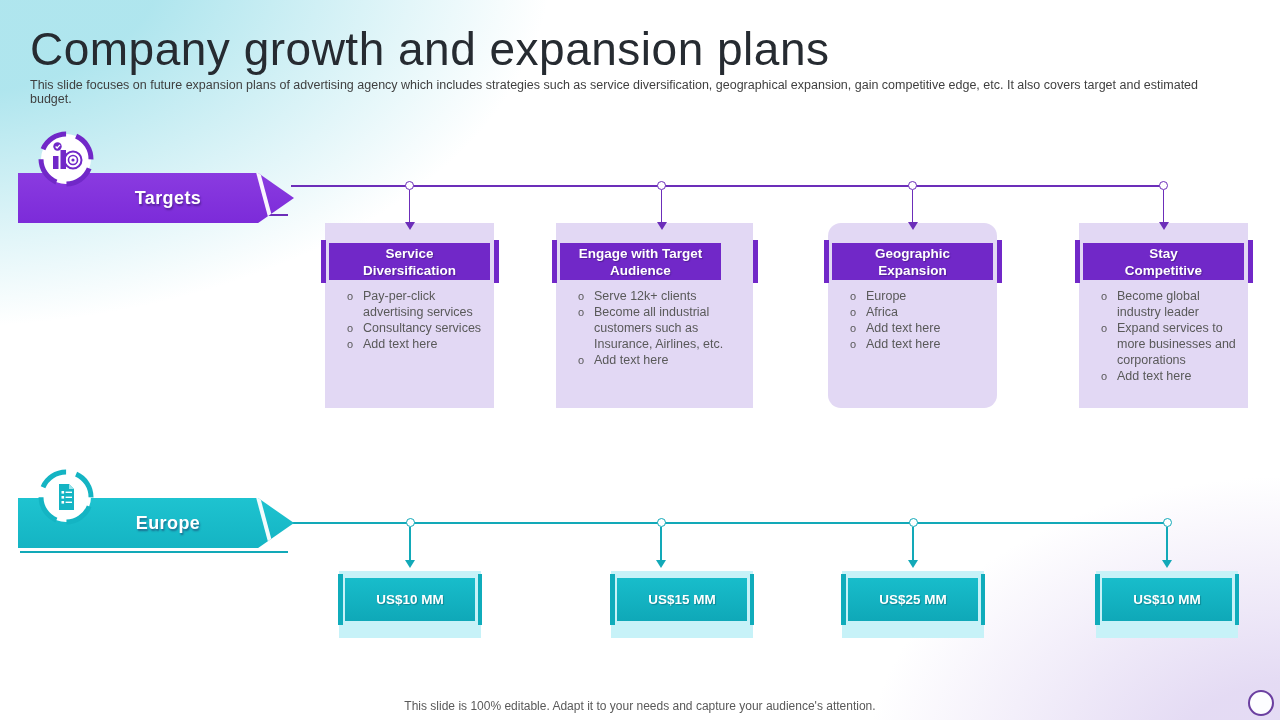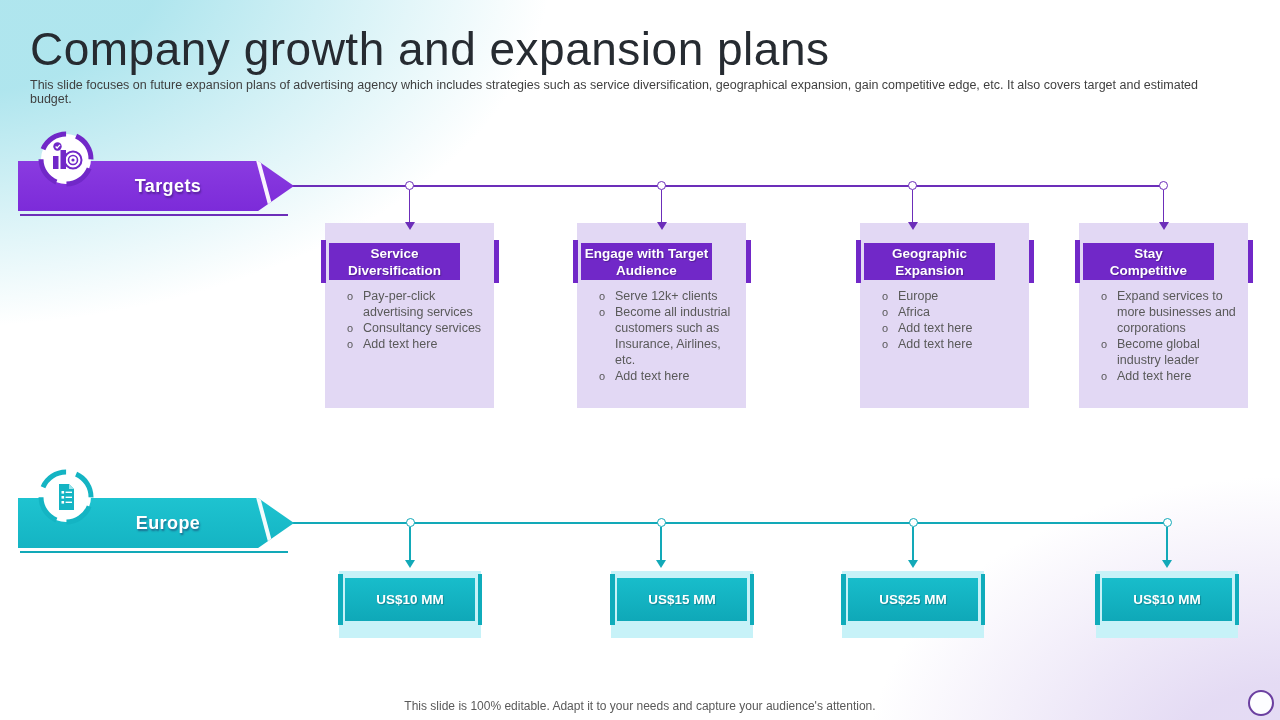--- a/index.html
+++ b/index.html
@@ -10,21 +10,21 @@
       radial-gradient(900px 540px at -60px -40px, rgba(171,228,237,0.95) 25%, rgba(171,228,237,0) 68%),
       radial-gradient(640px 430px at 1290px 760px, rgba(226,216,243,0.92) 18%, rgba(226,216,243,0) 66%),
       #ffffff;
   }
   .title{position:absolute;left:30px;top:22px;font-size:46px;font-weight:400;color:var(--title_text,#262B31);letter-spacing:0.5px;margin:0;}
   .subtitle{position:absolute;left:30px;top:78px;width:1180px;font-size:12.5px;color:#3f3f3f;margin:0;}
 
   
   .banner{position:absolute;left:18px;width:276px;height:50px;
     clip-path:polygon(0 0, 87% 0, 100% 50%, 87% 100%, 0 100%);z-index:3;}
-  .banner.targets{top:161px;background:linear-gradient(180deg,#8A3BE0,var(--purple_banner,#7C2BD9));}
+  .banner.targets{top:173px;background:linear-gradient(180deg,#8A3BE0,var(--purple_banner,#7C2BD9));}
   .banner.budget{top:498px;background:linear-gradient(180deg,#1EC3D0,var(--teal,#14B4C3));}
   .banner .slash{position:absolute;right:27px;top:-8px;width:4px;height:66px;background:rgba(255,255,255,0.95);transform:rotate(-15deg);}
   .banner-label{position:absolute;left:95px;top:0;width:110px;height:50px;line-height:50px;text-align:center;
     color:#fff;font-weight:700;font-size:18px;letter-spacing:0.4px;text-shadow:1px 2px 2px rgba(30,15,70,0.45);}
   .underline{position:absolute;left:20px;width:268px;height:2px;z-index:2;}
   .underline.targets{top:214px;background:var(--purple_line,#6C2EB9);}
   .underline.budget{top:551px;background:var(--teal_line,#12A9B8);}
 
   
   .badge{position:absolute;left:38px;width:56px;height:56px;z-index:4;}
@@ -40,21 +40,21 @@
   .node.t{border:1.5px solid var(--teal_line,#12A9B8);top:518px;}
   .stem{position:absolute;width:1.5px;z-index:2;}
   .stem.p{top:190px;height:32px;background:var(--purple_line,#6C2EB9);}
   .stem.t{top:527px;height:33px;background:var(--teal_line,#12A9B8);}
   .ahead{position:absolute;width:0;height:0;border-left:5px solid transparent;border-right:5px solid transparent;z-index:2;}
   .ahead.p{top:222px;border-top:8px solid var(--purple_line,#6C2EB9);}
   .ahead.t{top:560px;border-top:8px solid var(--teal_line,#12A9B8);}
 
   
   .tcard{position:absolute;top:223px;width:169px;height:185px;background:var(--lavender,#E2D8F4);z-index:1;}
-  .tcard .ribbon{position:absolute;left:4px;top:20px;width:131px;height:37px;background:var(--purple_dark,#7128C8);
+  .tcard .ribbon{position:absolute;left:4px;top:20px;width:161px;height:37px;background:var(--purple_dark,#7128C8);
     color:#fff;font-weight:700;font-size:13.5px;line-height:17px;text-align:center;
     display:flex;align-items:center;justify-content:center;box-sizing:border-box;text-shadow:1px 1px 1px rgba(30,10,60,0.35);}
   .tcard .ribbon span{display:inline-block;}
   .tcard .tab{position:absolute;width:4.5px;height:43px;top:17px;background:var(--purple_dark,#7128C8);}
   .tab.l{left:-4px;} .tcard .tab.r{right:-4.5px;}
   .tcard ul{position:absolute;left:22px;top:65px;right:8px;margin:0;padding:0;list-style:none;
     color:var(--text_gray,#595959);font-size:12.5px;line-height:16px;}
   .tcard li{position:relative;padding-left:16px;}
   .tcard li::before{content:"o";position:absolute;left:0;top:0;font-size:11px;}
 
@@ -117,56 +117,56 @@
     <div class="ribbon">
         <span style="max-width:115px;">Service Diversification</span>
       </div>
     <ul>
       <li>Pay-per-click advertising services</li>
       <li>Consultancy services</li>
       <li>Add text here</li>
     </ul>
   </div>
 
-  <div class="tcard" style="left:577px;">
+  <div class="tcard" style="left:556px;padding-left:28px;">
     <div class="tab l"></div>
     <div class="tab r"></div>
     <div class="ribbon">
         <span style="max-width:125px;">Engage with Target Audience</span>
       </div>
     <ul>
       <li>Serve 12k+ clients</li>
       <li>Become all industrial customers such as Insurance, Airlines, etc.</li>
       <li>Add text here</li>
     </ul>
   </div>
 
-  <div class="tcard" style="left:860px;">
+  <div class="tcard" style="left:828px;border-radius:13px;">
     <div class="tab l"></div>
     <div class="tab r"></div>
     <div class="ribbon">
         <span style="max-width:100px;">Geographic Expansion</span>
       </div>
     <ul>
       <li>Europe</li>
       <li>Africa</li>
       <li>Add text here</li>
       <li>Add text here</li>
     </ul>
   </div>
 
   <div class="tcard" style="left:1079px;">
     <div class="tab l"></div>
     <div class="tab r"></div>
     <div class="ribbon">
         <span style="max-width:95px;">Stay Competitive</span>
       </div>
     <ul>
+      <li>Become global industry leader</li>
       <li>Expand services to more businesses and corporations</li>
-      <li>Become global industry leader</li>
       <li>Add text here</li>
     </ul>
   </div>
 
   <div class="banner budget">
     <div class="slash"></div>
     <span class="banner-label">Europe</span>
   </div>
   <div class="underline budget"></div>
 

